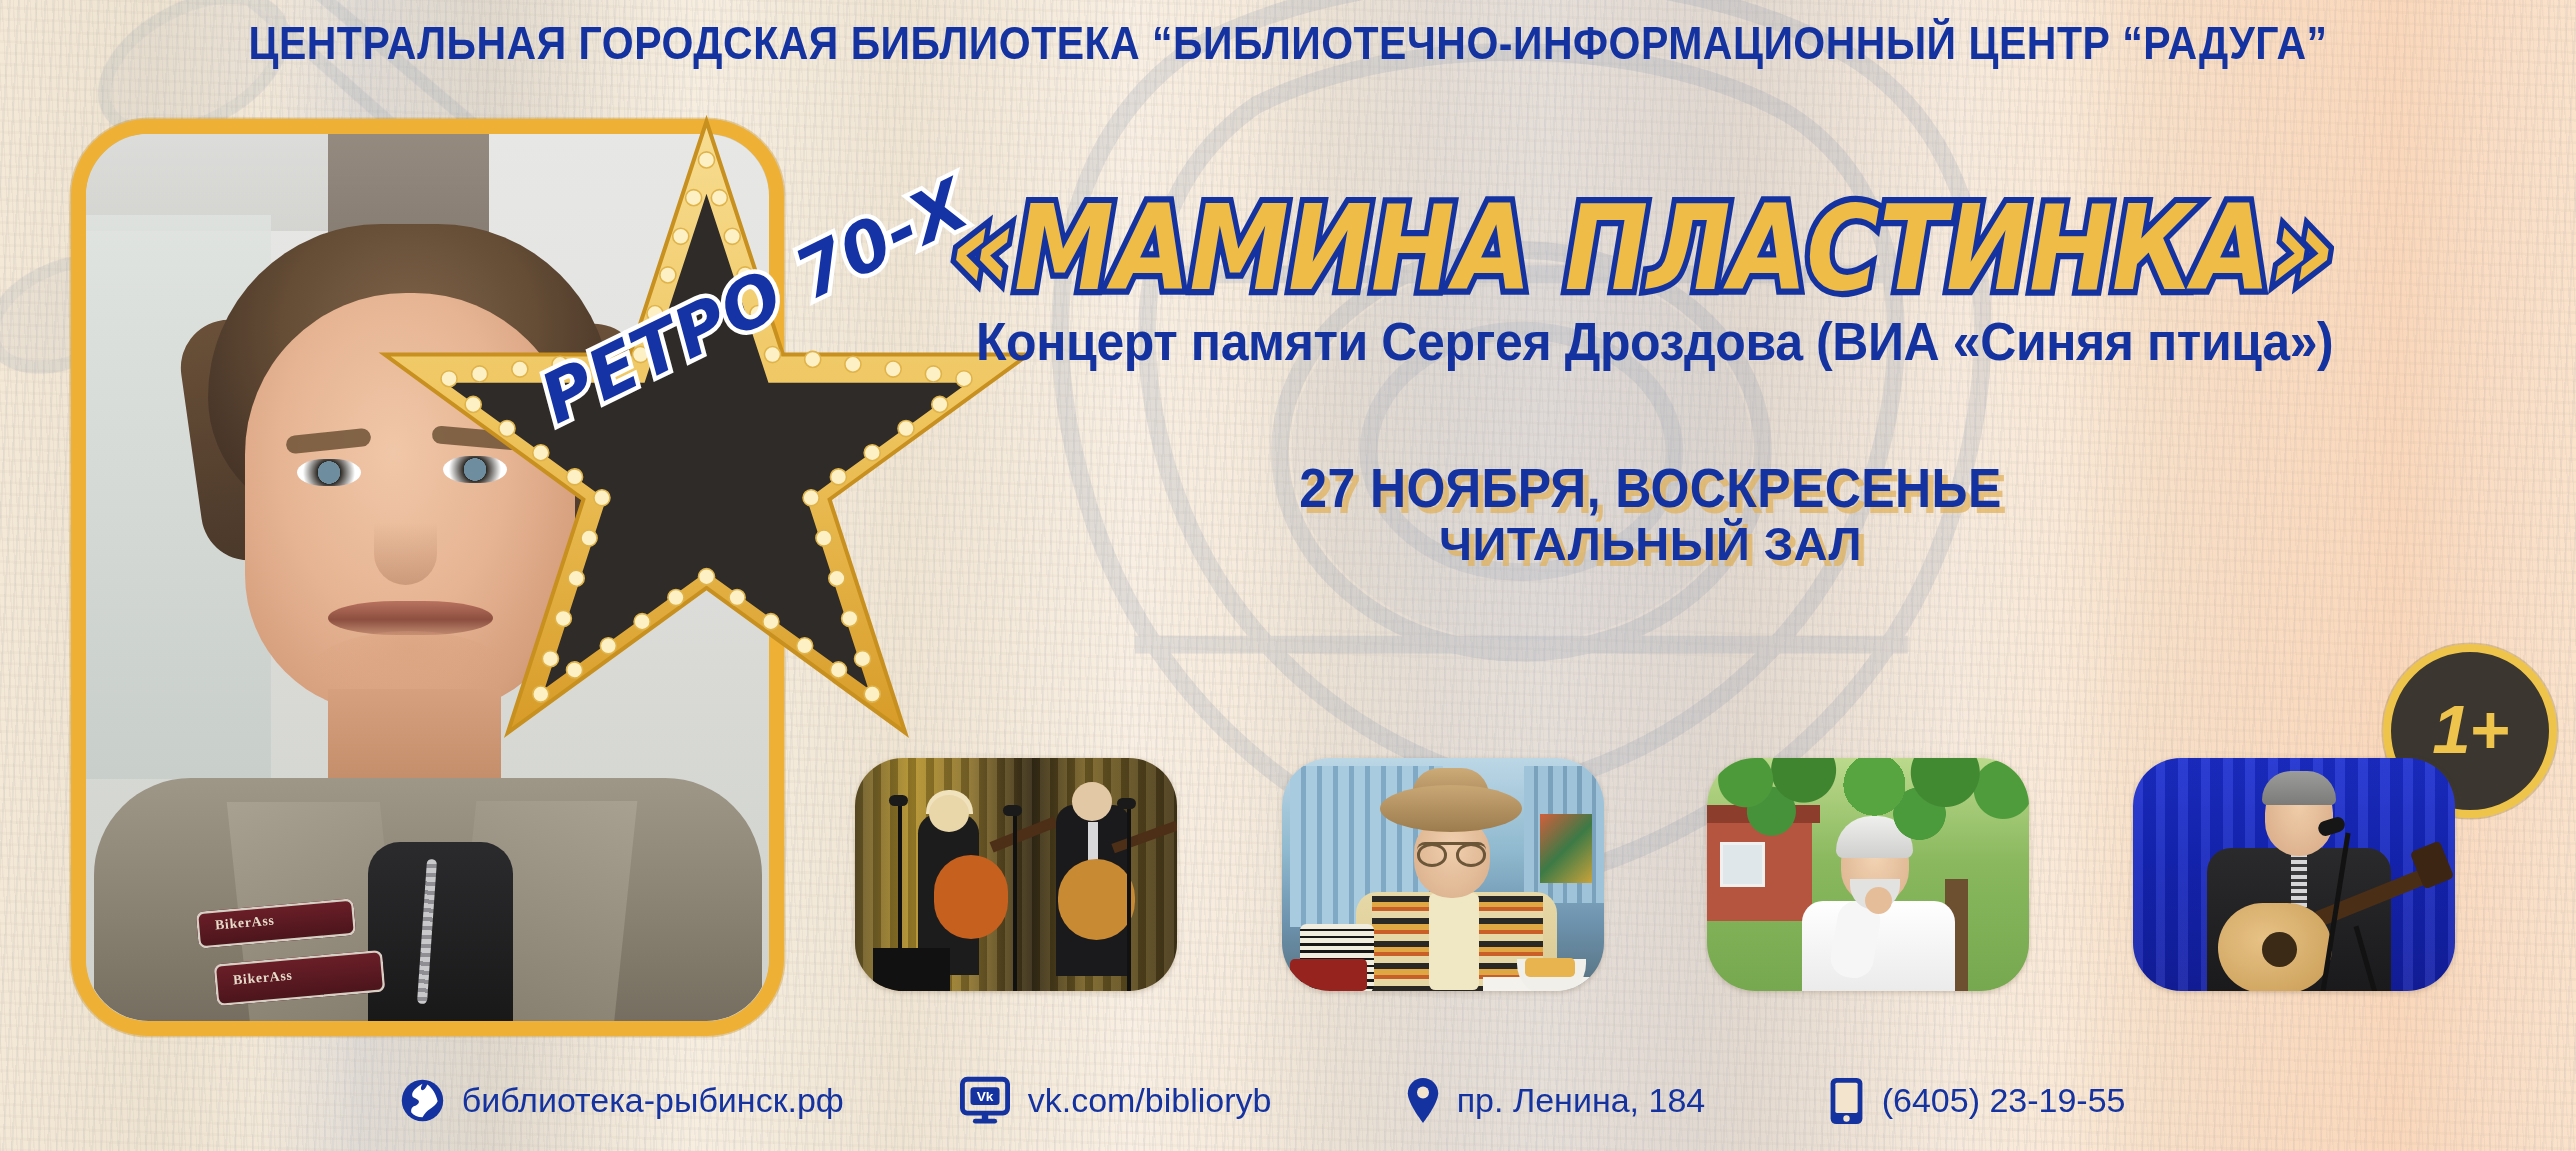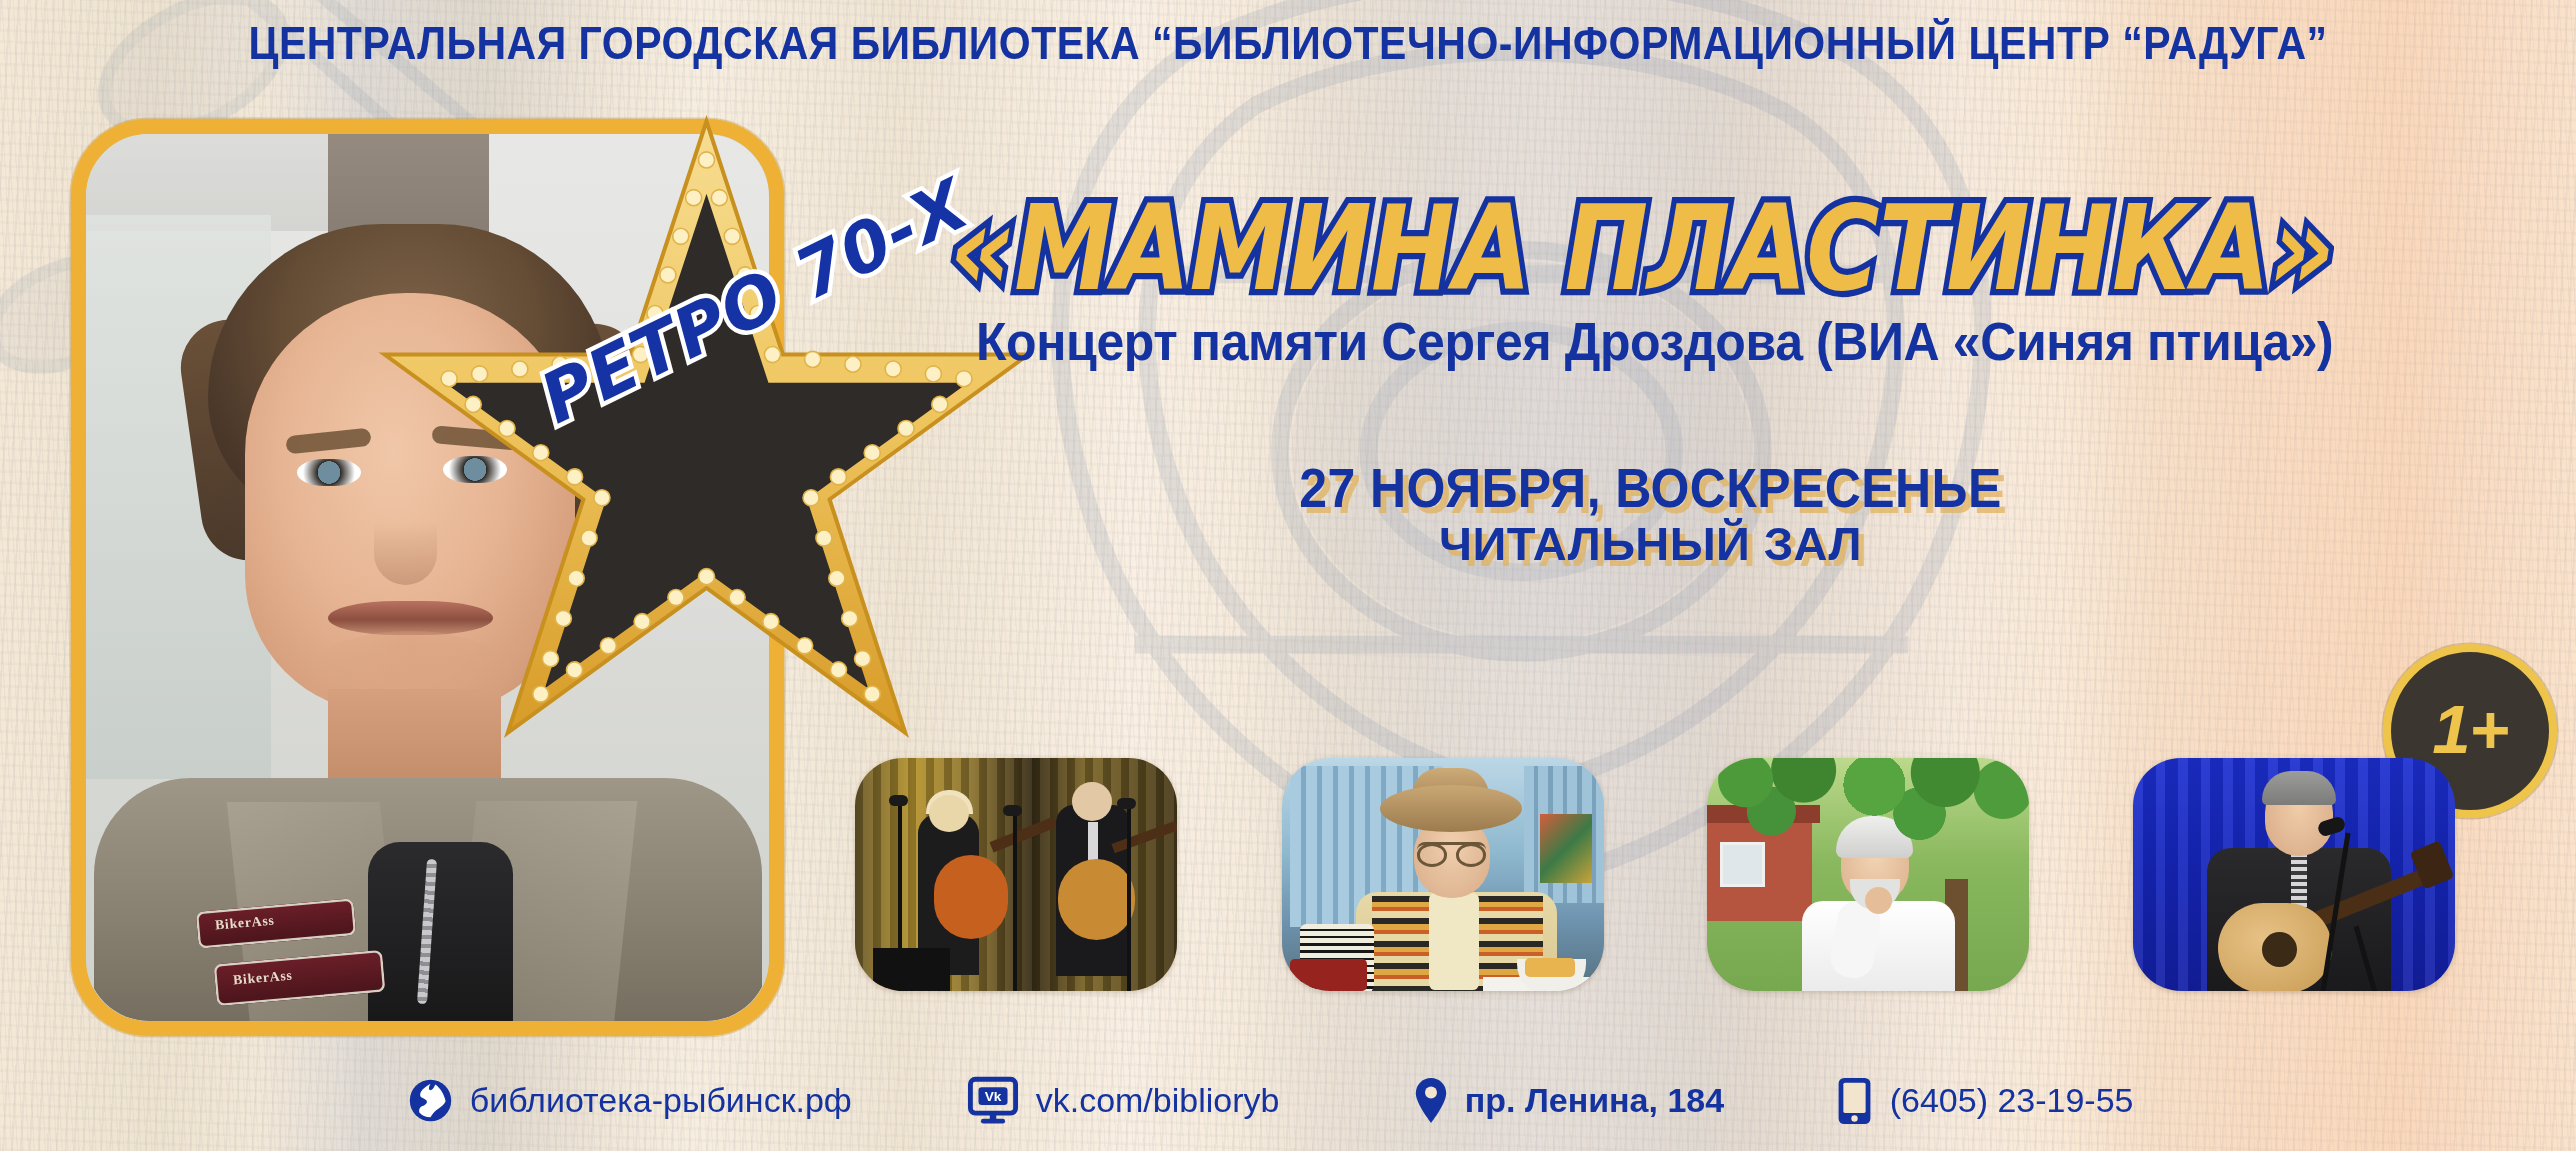--- a/index.html
+++ b/index.html
@@ -296,27 +296,27 @@
   .p4-guitar{position:absolute;left:85px;top:145px;width:114px;height:90px;border-radius:48px;
      background:radial-gradient(ellipse at 40% 40%,#e7c286,#c89b53);}
   .p4-ghole{position:absolute;left:129px;top:174px;width:35px;height:35px;border-radius:50%;background:#3a2a16;}
   .p4-gneck{position:absolute;left:179px;top:129px;width:132px;height:16px;background:#4a2e16;transform:rotate(-22deg);border-radius:3.2px;}
   .p4-ghead{position:absolute;left:283px;top:87px;width:32px;height:40px;background:#3c2512;transform:rotate(-22deg);border-radius:4.8px;}
   .p4-mic{position:absolute;left:185px;top:61px;width:27px;height:14.5px;border-radius:7.2px;background:#161616;transform:rotate(-18deg);}
   .p4-micstand{position:absolute;left:200px;top:74px;width:4.8px;height:161px;background:#121212;transform:rotate(9deg);}
   .p4-micstand2{position:absolute;left:230px;top:167px;width:4.8px;height:69px;background:#121212;transform:rotate(-16deg);}
 
   
-  .footer{position:absolute;left:8px;top:1071px;width:2320px;height:66px;}
+  .footer{position:absolute;left:0;top:1071px;width:2320px;height:66px;}
   .fitem{position:absolute;display:flex;align-items:center;gap:17.7px;
     color:#1433a0;font-size:34px;font-weight:normal;
     font-family:"Liberation Sans","DejaVu Sans",sans-serif;white-space:nowrap;}
   #f1{left:401px;top:8px;}
   #f2{left:960px;top:4.8px;}
-  #f3{left:1407px;top:6.4px;font-weight:bold;}
+  #f3{left:1407px;top:6.4px;}
   #f4{left:1829px;top:4.8px;}
   .ficon{flex:0 0 auto;display:flex;align-items:center;justify-content:flex-end;}
   .ficon svg{display:block;}
 </style>
 </head>
 <body>
 
 <div id="poster">
 
   <div class="bg-tex bg-grain"></div>

